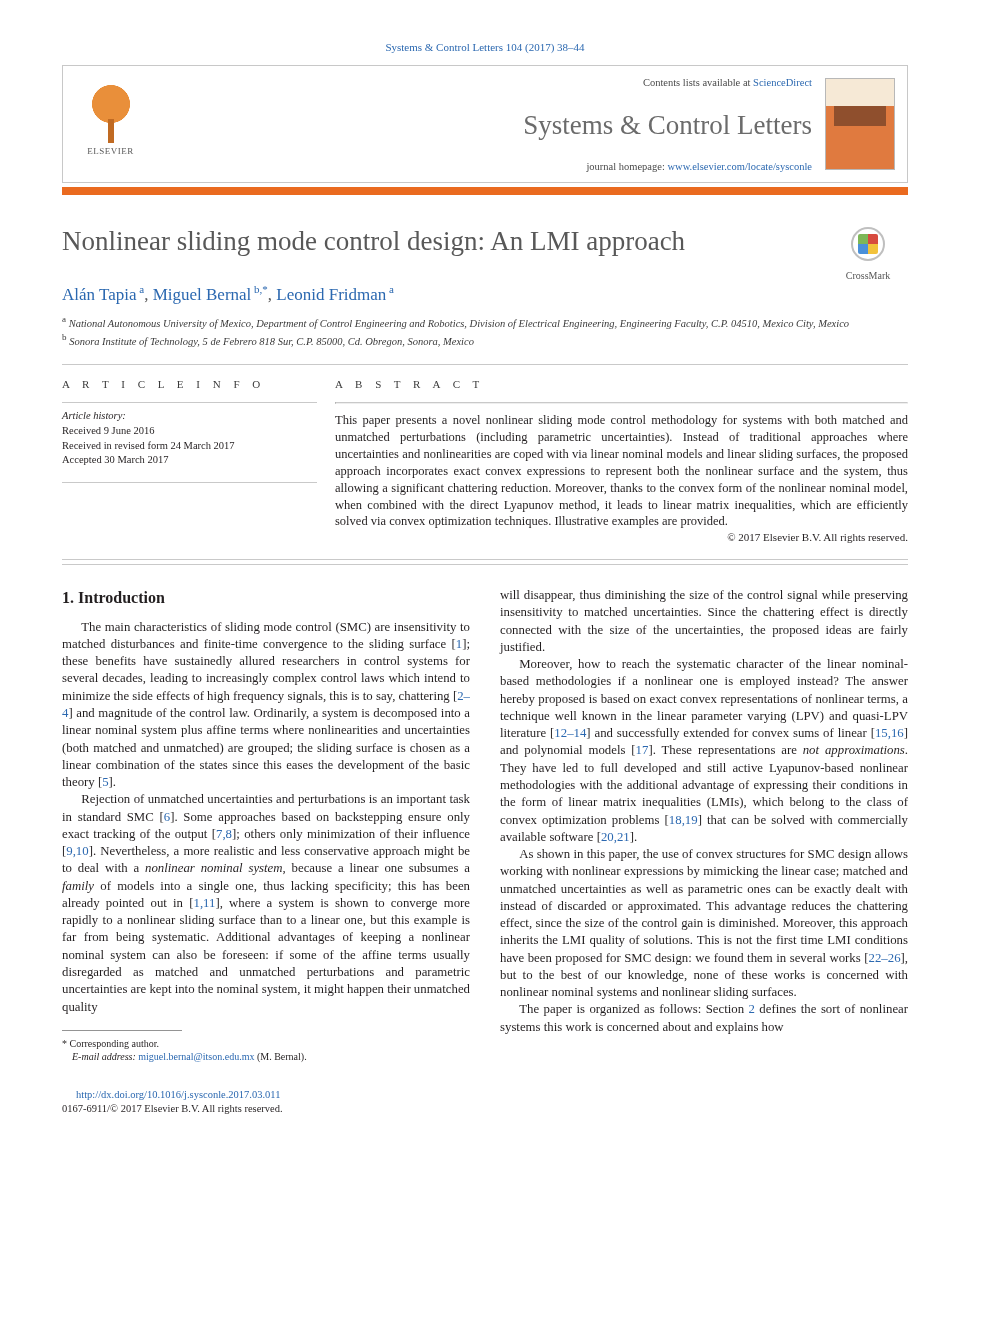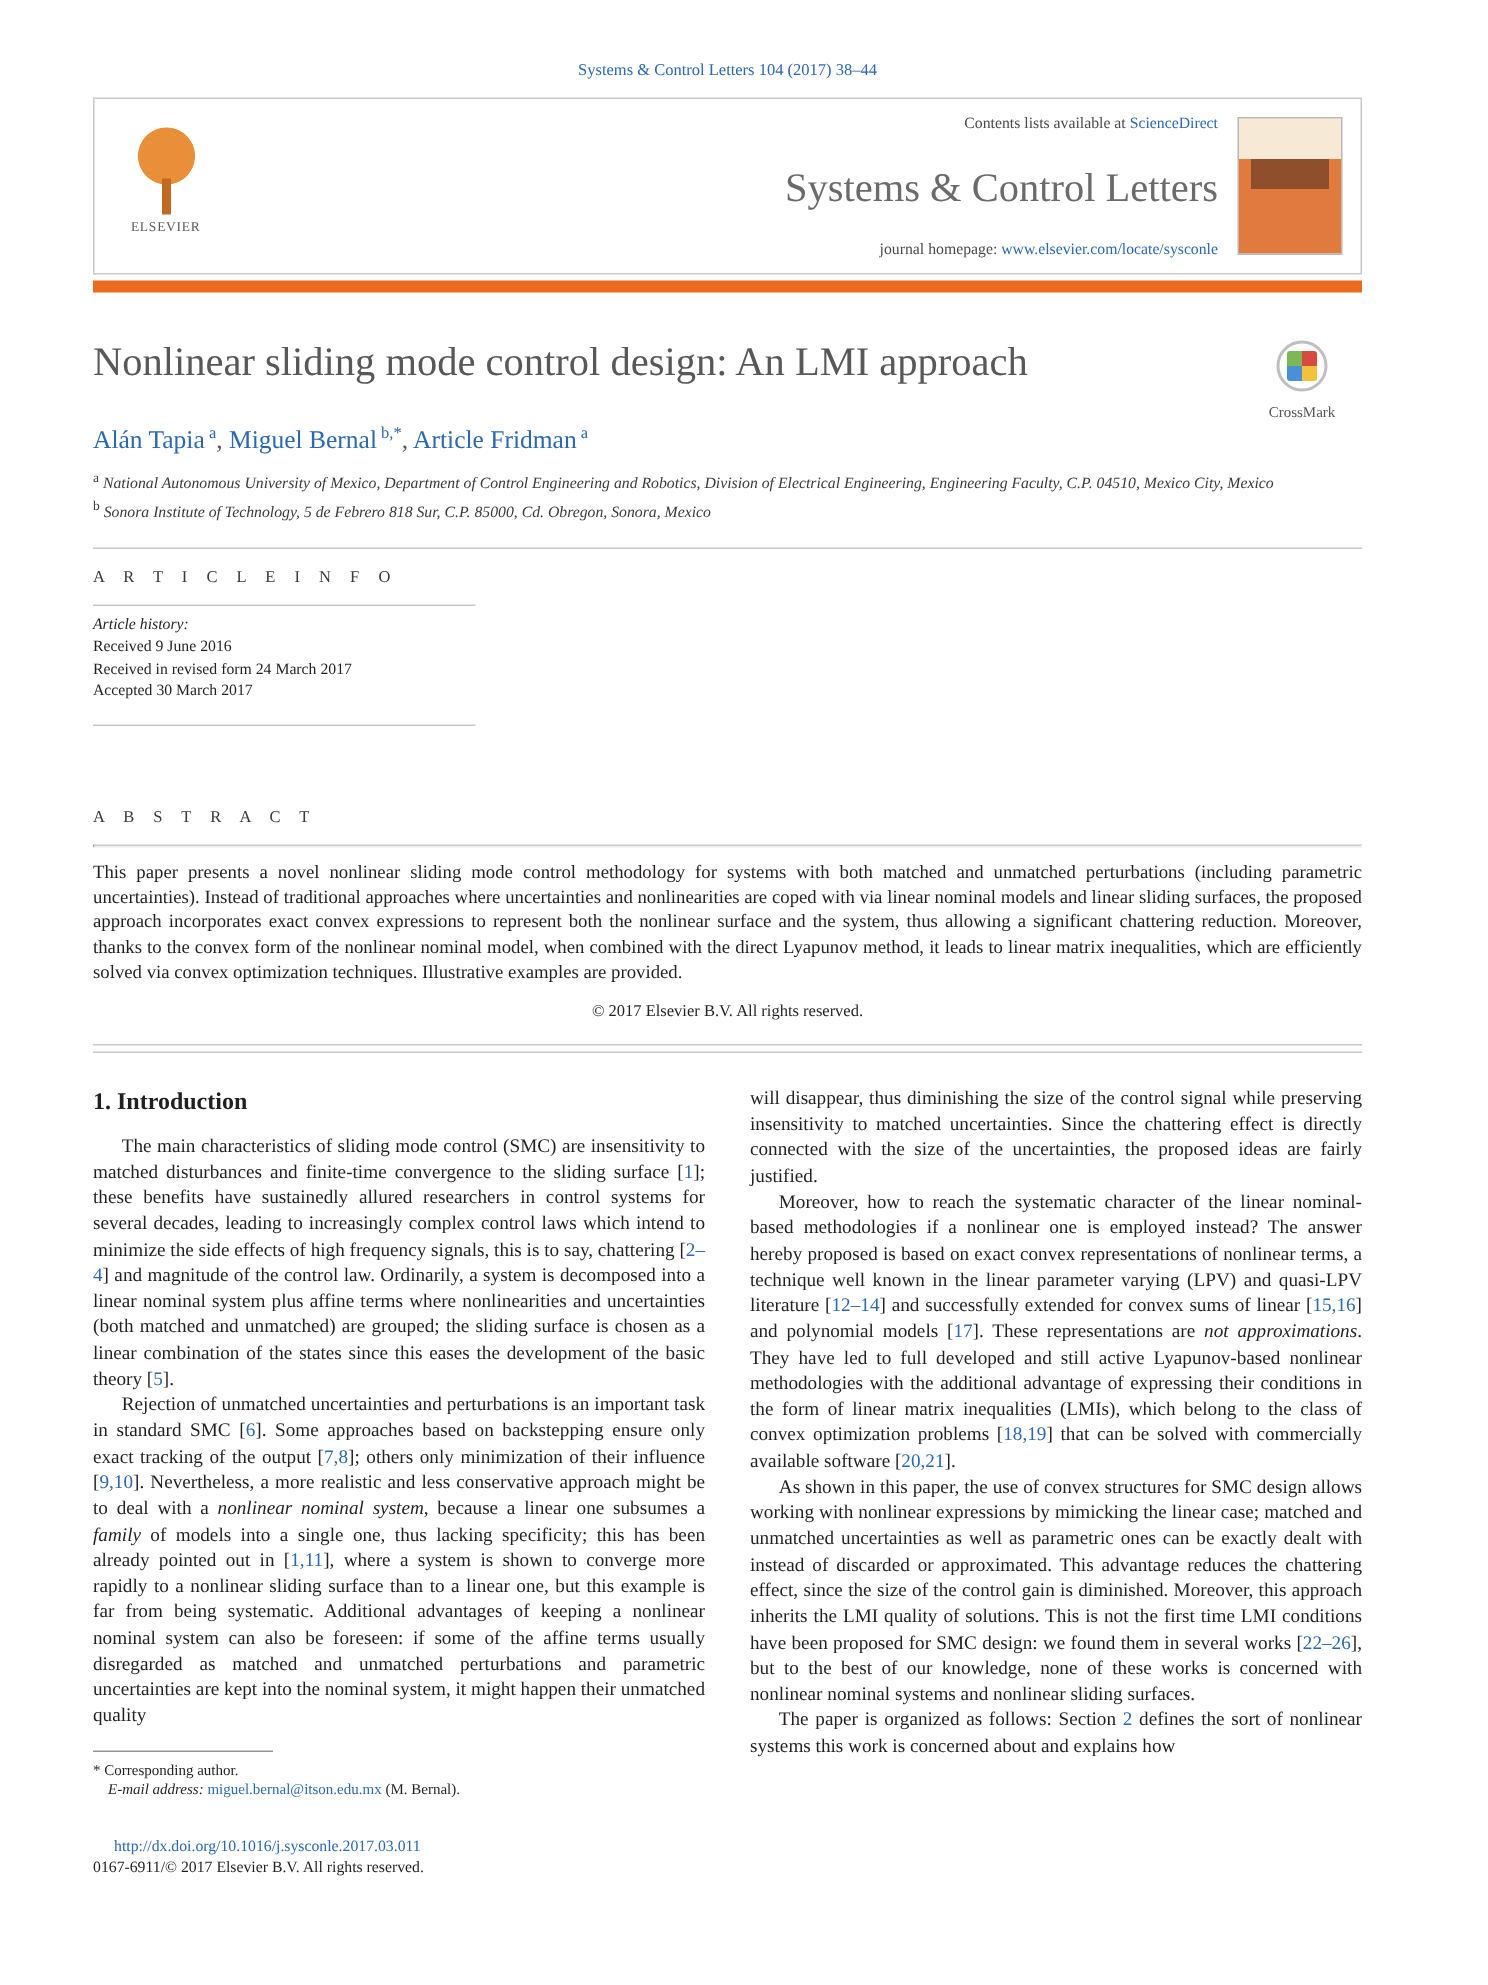--- a/index.html
+++ b/index.html
@@ -122,34 +122,34 @@
     font-size: 17px;
     color:#585858;
     margin-bottom: 6px;
   }
   .authors .sup { font-size: 11px; vertical-align: super; color:#2b68b0;}
   .authors a { color:#2b68b0; text-decoration:none;}
   .affils { font-size: 10.5px; font-style: italic; color:#3a3a3a; line-height:1.35;}
   .affils .sup { font-size:9px; vertical-align: super; font-style:normal;}
   .hr-thin { border:0; border-top:1px solid #c9c9c9; margin:16px 0 12px 0;}
   
-  .info-row { display:flex; gap:48px;flex-direction:column; }
+  .info-row { display:flex; gap:18px; }
   .info-left { width: 255px; font-size: 11px; }
   .info-right { flex:1; font-size: 12.5px; }
   .section-label {
     letter-spacing: 5px;
     font-size: 11px;
     color:#3a3a3a;
     margin-bottom: 10px;
   }
   .info-left .hr-tiny { border:0; border-top:1px solid #c9c9c9; margin:6px 0;}
   .info-block { font-size:10.5px; line-height:1.4;}
   .info-block em { font-style: italic;}
   .abstract-text { text-align: justify; line-height:1.35;}
-  .copyright { text-align:center; font-size:11px; margin-top:10px;}
+  .copyright { text-align:right; font-size:11px; }
   
   .body-cols {
     column-count: 2;
     column-gap: 30px;
     margin-top: 22px;
     font-size: 12.8px;
     text-align: justify;
   }
   .body-cols h3 {
     font-size: 16px;
@@ -206,21 +206,21 @@
     <h1 class="paper-title">Nonlinear sliding mode control design: An LMI approach</h1>
     <div class="crossmark">
       <div class="crossmark-circle"></div>
       <div class="crossmark-text">CrossMark</div>
     </div>
   </div>
 
   <div class="authors">
     <a>Alán Tapia</a><span class="sup"> <a>a</a></span>,
     <a>Miguel Bernal</a><span class="sup"> <a>b,*</a></span>,
-    <a>Article Fridman</a><span class="sup"> <a>a</a></span>
+    <a>Leonid Fridman</a><span class="sup"> <a>a</a></span>
   </div>
 
   <div class="affils">
     <div><span class="sup">a</span> <span>National Autonomous University of Mexico, Department of Control Engineering and Robotics, Division of Electrical Engineering, Engineering Faculty, C.P. 04510, Mexico City, Mexico</span></div>
     <div><span class="sup">b</span> <span>Sonora Institute of Technology, 5 de Febrero 818 Sur, C.P. 85000, Cd. Obregon, Sonora, Mexico</span></div>
   </div>
 
   <hr class="hr-thin">
 
   <div class="info-row">

